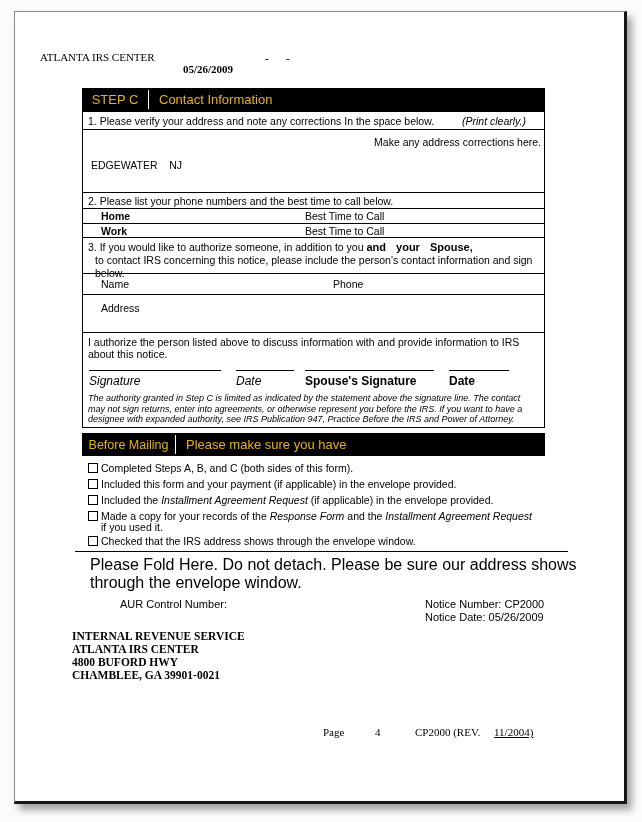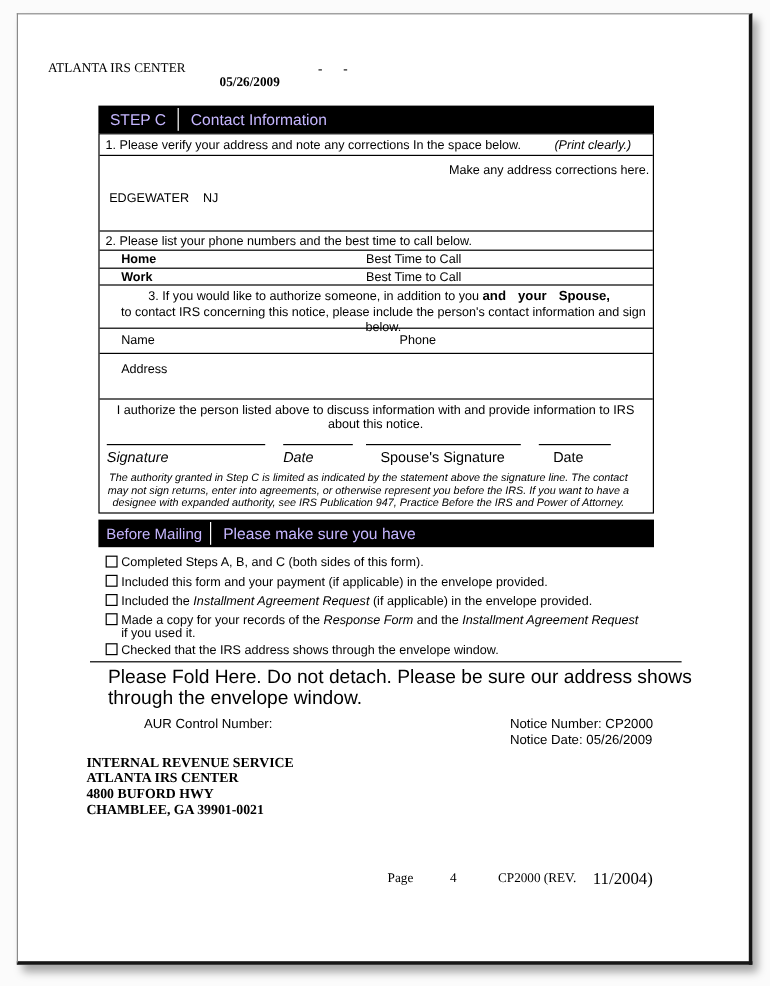--- a/index.html
+++ b/index.html
@@ -24,38 +24,38 @@
 
   
   .hdr-name{left:25px;top:39px;font-size:11px;}
   .hdr-dash1{left:250px;top:40px;font-size:11px;font-weight:bold;}
   .hdr-dash2{left:271px;top:40px;font-size:11px;font-weight:bold;}
   .hdr-date{left:168px;top:51px;font-size:11px;font-weight:bold;}
 
   
   .bar{
     position:absolute;left:67px;width:463px;height:23px;
-    background:#000;color:#c4b5fd;display:flex;align-items:center;
+    background:#000;color:#eab308;display:flex;align-items:center;
     font-size:13px;box-sizing:border-box;
   }
   .bar .lbl{text-align:center;flex:0 0 auto;}
   .bar .div{width:1px;background:#fff;align-self:stretch;margin:2px 0;}
   .bar .ttl{padding-left:10px;}
   .bar-stepc{top:76px;}
   .bar-stepc .lbl{width:66px;}
   .bar-mailing{top:421px;}
   .bar-mailing .lbl{width:93px;font-size:12.5px;}
 
   
   .tbl{
     position:absolute;left:67px;top:99px;width:463px;
     border:1px solid #000;box-sizing:border-box;
     font-size:10.5px;
   }
-  .row{position:relative;box-sizing:border-box;border-bottom:1px solid #000;text-align:center;}
+  .row{position:relative;box-sizing:border-box;border-bottom:1px solid #000;}
   .row.last{border-bottom:none;}
   .r-verify{height:18px;display:flex;align-items:center;padding-left:5px;}
   .r-verify .note{margin-left:auto;margin-right:18px;font-style:italic;}
   .r-addr{height:63px;}
   .r-addr .hint{position:absolute;right:3px;top:6px;}
   .r-addr .val{position:absolute;left:8px;top:29px;white-space:pre;}
   .r-phones{height:16px;display:flex;align-items:center;padding-left:5px;}
   .r-home{height:15px;}
   .r-work{height:14px;}
   .r-home .plabel,.r-work .plabel{position:absolute;left:18px;top:50%;transform:translateY(-50%);font-weight:bold;}
@@ -70,21 +70,21 @@
   .r-address .alabel{position:absolute;left:18px;top:7px;}
   .r-sign{height:94px;}
   .r-sign .auth-p{position:absolute;left:5px;top:3px;width:450px;line-height:12px;}
   .sigline{position:absolute;top:37px;height:1px;background:#000;}
   .sl1{left:6px;width:132px;}
   .sl2{left:153px;width:58px;}
   .sl3{left:222px;width:129px;}
   .sl4{left:366px;width:60px;}
   .siglbl{position:absolute;top:41px;font-size:12px;}
   .it{font-style:italic;}
-  .bd{font-weight:normal;margin-left:12px;}
+  .bd{font-weight:bold;}
   .lb1{left:6px;}
   .lb2{left:153px;}
   .lb3{left:222px;}
   .lb4{left:366px;}
   .fineprint{
     position:absolute;left:5px;top:60px;width:438px;
     font-size:9px;font-style:italic;line-height:10.5px;
   }
 
   
@@ -106,21 +106,21 @@
 
   
   .aur{left:105px;top:586px;font-size:11px;}
   .notice{left:410px;top:586px;font-size:11px;line-height:13px;}
   .ret-addr{left:57px;top:618px;font-size:11.5px;line-height:13px;font-weight:bold;}
 
   
   .f-page{left:308px;top:714px;font-size:11px;}
   .f-num{left:360px;top:714px;font-size:11px;}
   .f-rev{left:400px;top:714px;font-size:11px;}
-  .f-revdate{left:479px;top:714px;font-size:14px;}
+  .f-revdate{left:479px;top:714px;font-size:11px;text-decoration:underline;}
 </style>
 </head>
 <body>
 
 <div class="sheet">
 
   <span class="abs serif hdr-name">ATLANTA IRS CENTER</span>
   <span class="abs serif hdr-dash1">-</span>
   <span class="abs serif hdr-dash2">-</span>
   <span class="abs serif hdr-date">05/26/2009</span>

